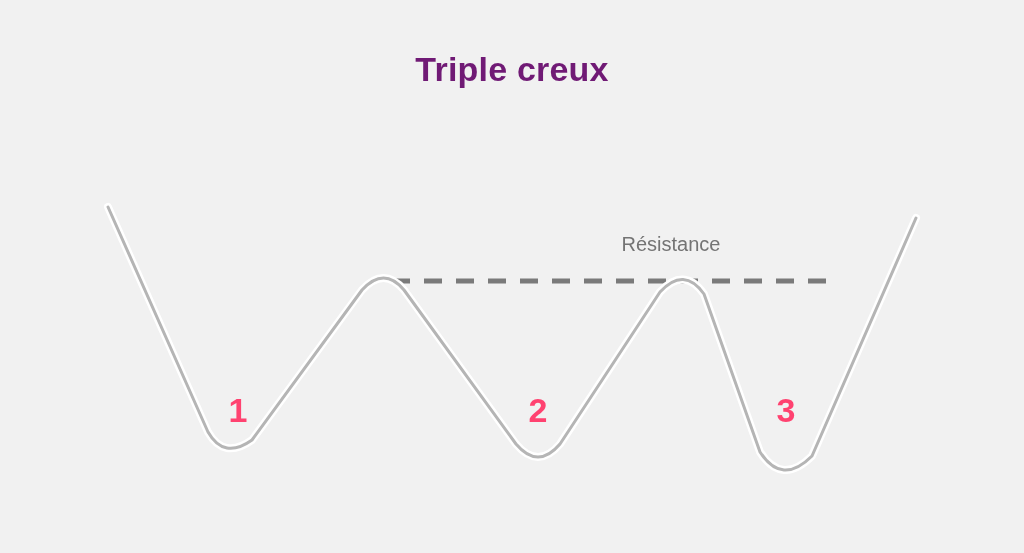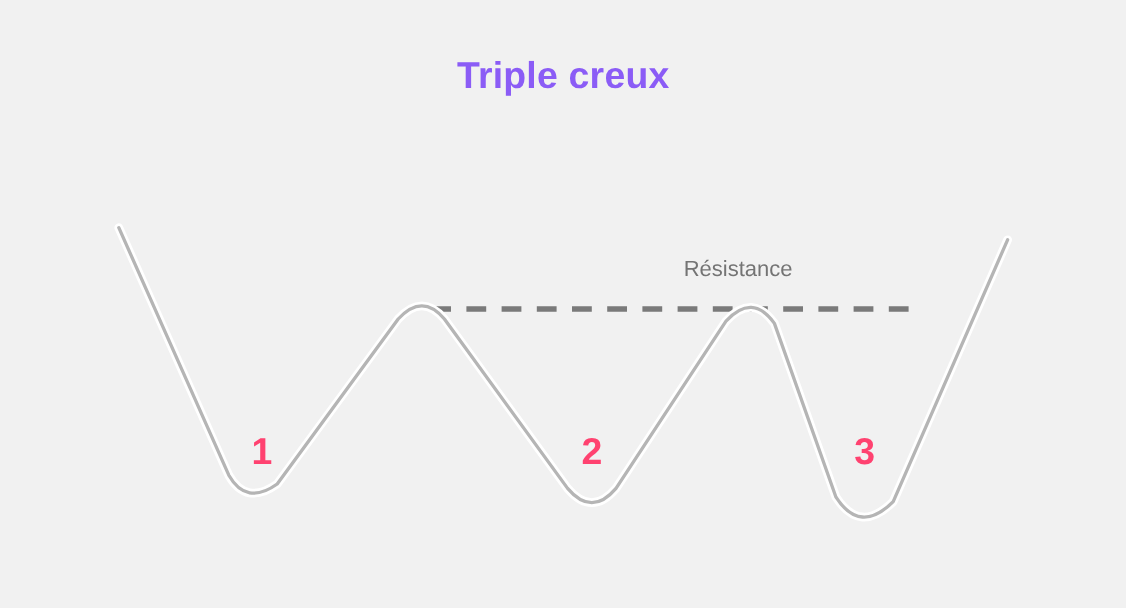--- a/index.html
+++ b/index.html
@@ -14,21 +14,21 @@
       text-align: center; font-weight: bold; font-size: 34px;
       letter-spacing: 0.2px;
     }
     svg.diagram { position: absolute; left: 0; top: 0; }
     .label-num { font-weight: bold; font-size: 34px; font-family: "Liberation Sans", "DejaVu Sans", sans-serif; }
     .label-res { font-size: 20px; font-family: "Liberation Sans", "DejaVu Sans", sans-serif; }
   </style>
 </head>
 <body>
 
-<div class="title" style="color:#8b5cf6;">Triple creux</div>
+<div class="title" style="color:#701a75;">Triple creux</div>
 
 <svg class="diagram" width="1024" height="553" viewBox="0 0 1024 553">
 
   <line x1="392" y1="281" x2="828" y2="281" stroke="#7a7a7a" stroke-width="5" stroke-dasharray="18 14"></line>
 
   <path d="M108,207 L208,432 Q224,460 252,440 L362,290 Q384,266 404,290 L516,444 Q538,470 560,444 L660,292 Q684,266 704,294 L760,452 Q782,486 812,456 L916,218" fill="none" stroke="#ffffff" stroke-width="8" stroke-linecap="round" stroke-linejoin="round"></path>
 
   <path d="M108,207 L208,432 Q224,460 252,440 L362,290 Q384,266 404,290 L516,444 Q538,470 560,444 L660,292 Q684,266 704,294 L760,452 Q782,486 812,456 L916,218" fill="none" stroke="#b5b5b5" stroke-width="3" stroke-linecap="round" stroke-linejoin="round"></path>
 
   <text class="label-res" x="671" y="251" text-anchor="middle" fill="#747474">Résistance</text>

